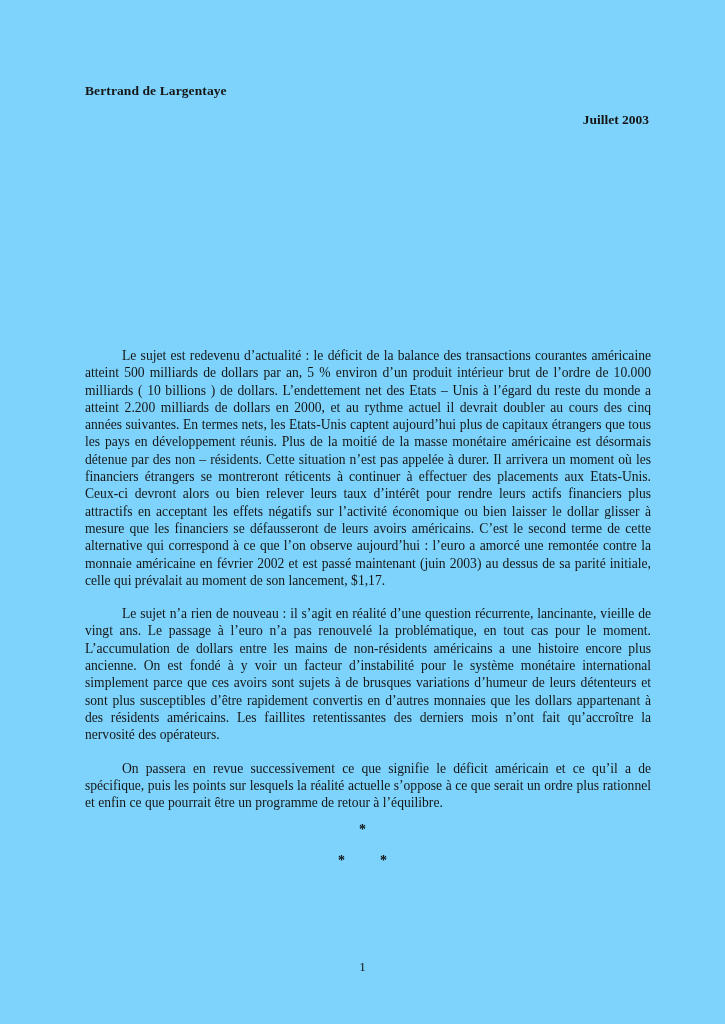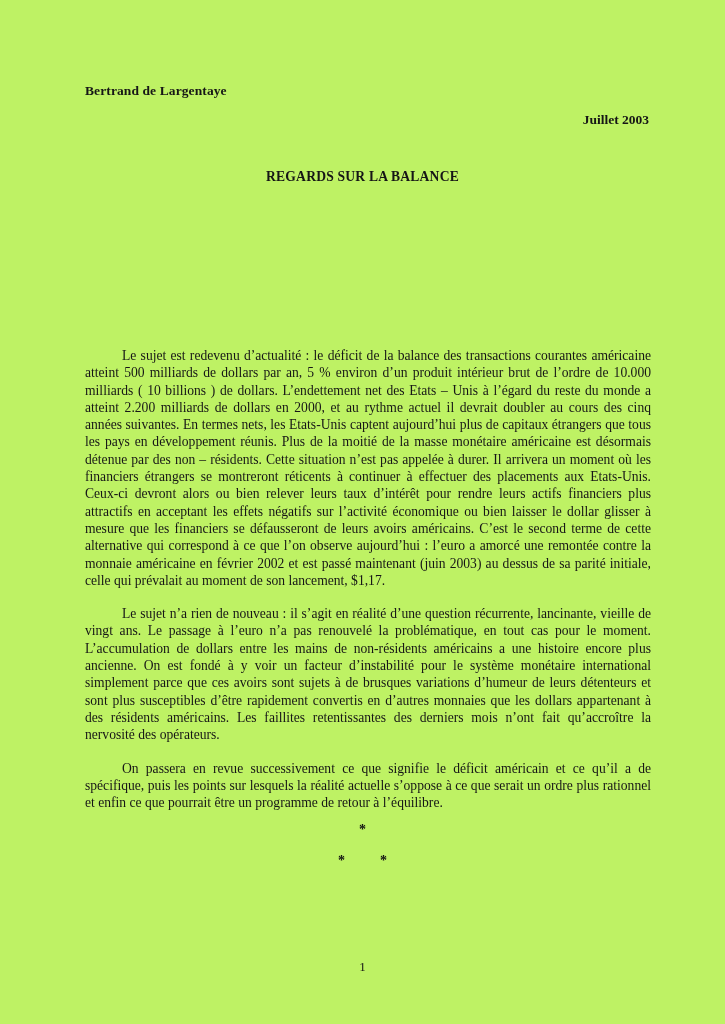--- a/index.html
+++ b/index.html
@@ -4,21 +4,21 @@
 <style>
   html, body {
     margin: 0;
     padding: 0;
     background: #ffffff;
   }
   .page {
     position: relative;
     width: 725px;
     height: 1024px;
-    background: #bef264;
+    background: #7dd3fc;
     font-family: "Liberation Serif", serif;
     color: #161616;
     overflow: hidden;
   }
   .author {
     position: absolute;
     top: 83px;
     left: 85px;
     font-weight: bold;
     font-size: 13.5px;
@@ -89,21 +89,20 @@
 </head>
 <body>
 
 <div class="page">
 
   <div class="author">Bertrand de Largentaye</div>
 
   <div class="date">Juillet 2003</div>
 
   <div class="title-block">
-    <div class="title-line">REGARDS SUR LA BALANCE</div>
   </div>
 
   <div class="body-text">
     <p>Le sujet est redevenu d’actualité : le déficit de la balance des transactions courantes américaine atteint 500 milliards de dollars par an, 5 % environ d’un produit intérieur brut de l’ordre de 10.000 milliards ( 10 billions ) de dollars. L’endettement net des Etats – Unis à l’égard du reste du monde a atteint 2.200 milliards de dollars en 2000, et au rythme actuel il devrait doubler au cours des cinq années suivantes. En termes nets, les Etats-Unis captent aujourd’hui plus de capitaux étrangers que tous les pays en développement réunis. Plus de la moitié de la masse monétaire américaine est désormais détenue par des non – résidents. Cette situation n’est pas appelée à durer. Il arrivera un moment où les financiers étrangers se montreront réticents à continuer à effectuer des placements aux Etats-Unis. Ceux-ci devront alors ou bien relever leurs taux d’intérêt pour rendre leurs actifs financiers plus attractifs en acceptant les effets négatifs sur l’activité économique ou bien laisser le dollar glisser à mesure que les financiers se défausseront de leurs avoirs américains. C’est le second terme de cette alternative qui correspond à ce que l’on observe aujourd’hui : l’euro a amorcé une remontée contre la monnaie américaine en février 2002 et est passé maintenant (juin 2003) au dessus de sa parité initiale, celle qui prévalait au moment de son lancement, $1,17.</p>
     <p>Le sujet n’a rien de nouveau : il s’agit en réalité d’une question récurrente, lancinante, vieille de vingt ans. Le passage à l’euro n’a pas renouvelé la problématique, en tout cas pour le moment. L’accumulation de dollars entre les mains de non-résidents américains a une histoire encore plus ancienne. On est fondé à y voir un facteur d’instabilité pour le système monétaire international simplement parce que ces avoirs sont  sujets à de brusques variations d’humeur de leurs détenteurs et sont plus susceptibles d’être rapidement convertis en d’autres monnaies que les dollars appartenant à des résidents américains. Les faillites retentissantes des derniers mois n’ont fait qu’accroître la nervosité des opérateurs.</p>
     <p>On passera en revue successivement ce que signifie le déficit américain et ce qu’il a de spécifique, puis les points sur lesquels la réalité actuelle s’oppose à ce que serait un ordre plus rationnel et enfin ce que pourrait être un programme de retour à l’équilibre.</p>
   </div>
 
   <div class="separator">
     <div class="ast-top">*</div>

